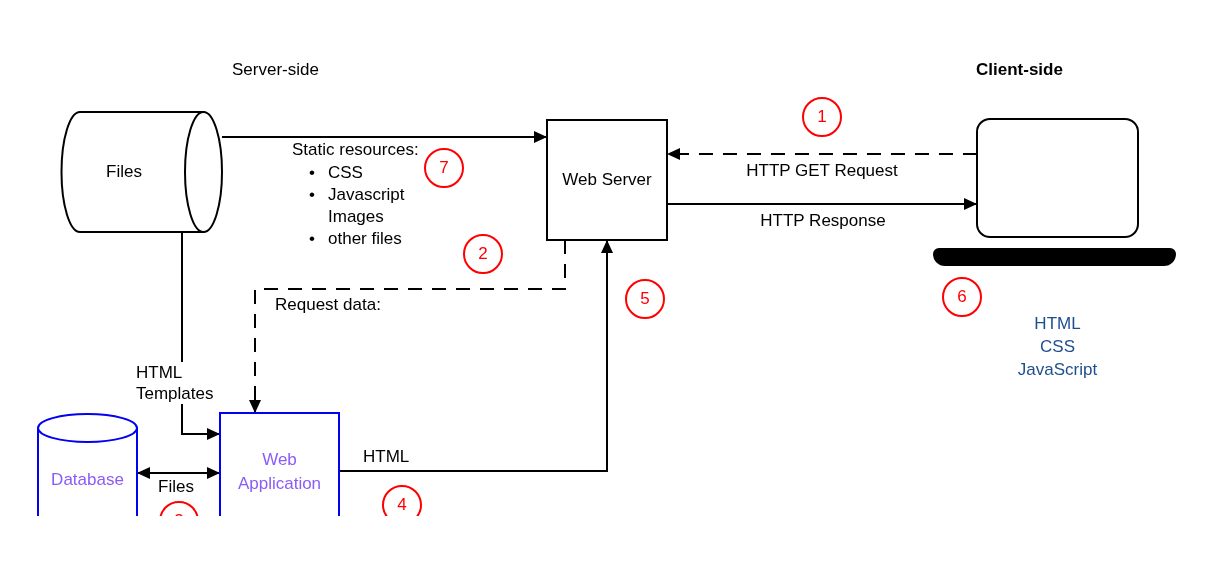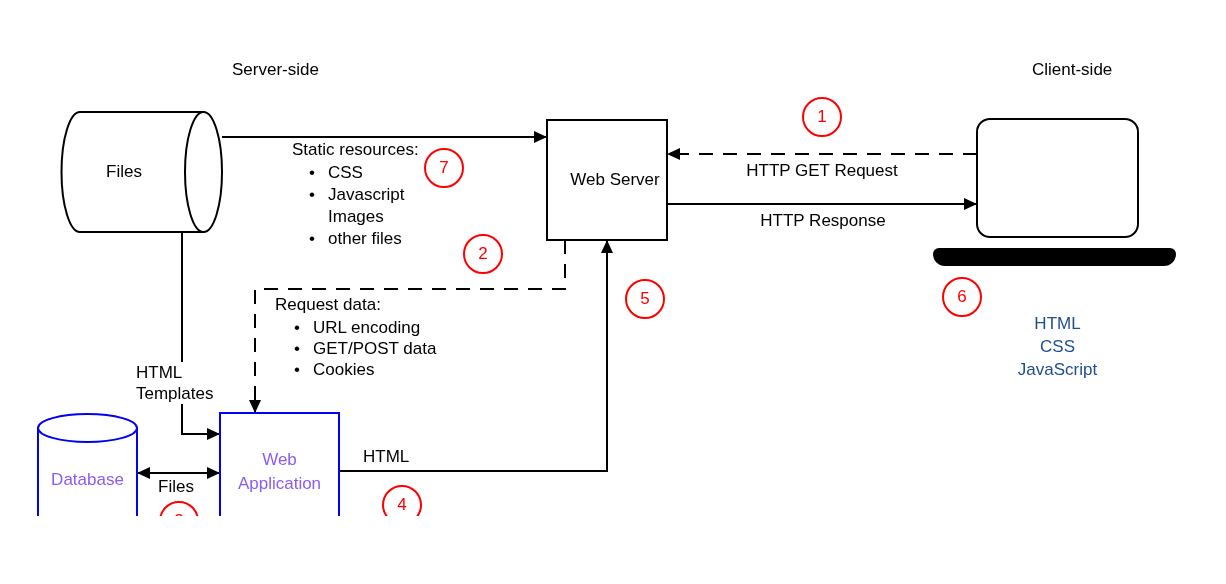--- a/index.html
+++ b/index.html
@@ -57,45 +57,40 @@
 
     <rect x="977" y="119" width="161" height="118" rx="13" fill="#fff" stroke="#000" stroke-width="2"></rect>
 
     <path d="M38,428 L38,521 A49.5,14 0 0 0 137,521 L137,428 Z" fill="#fff" stroke="#0202f0" stroke-width="2"></path>
     <ellipse cx="87.5" cy="428" rx="49.5" ry="14" fill="#fff" stroke="#0202f0" stroke-width="2"></ellipse>
 
     <rect x="220" y="413" width="119" height="118" fill="#fff" stroke="#0202f0" stroke-width="2"></rect>
   </svg>
 
   <div class="lbl" style="left:232px;top:59px;">Server-side</div>
-  <div class="lbl" style="left:1032px;top:59px;">Client-side</div>
+  <div class="lbl" style="left:976px;top:59px;font-weight:bold;">Client-side</div>
 
   <div class="node-label" style="left:54px;top:112px;width:140px;height:120px;">Files</div>
-  <div class="node-label" style="left:547px;top:120px;width:120px;height:120px;padding-left:8px;">Web Server</div>
+  <div class="node-label" style="left:547px;top:120px;width:120px;height:120px;">Web Server</div>
   <div class="node-label blue-text" style="left:38px;top:424px;width:99px;height:111px;">Database</div>
   <div class="node-label blue-text pre" style="left:220px;top:413px;width:119px;height:118px;line-height:24px;">Web
 Application</div>
 
   <div class="lbl" style="left:292px;top:139px;">
     <div class="block-title">Static resources:</div>
     <ul class="bullets">
       <li>CSS</li>
       <li>Javascript</li>
       <li class="no-bullet">Images</li>
       <li>other files</li>
     </ul>
   </div>
 
   <div class="lbl" style="left:275px;top:294px;">
     <div class="block-title">Request data:</div>
-    <ul class="bullets tight" style="padding-left:38px;">
-      <li>URL encoding</li>
-      <li>GET/POST data</li>
-      <li>Cookies</li>
-    </ul>
   </div>
 
   <div class="lbl pre masked" style="left:133px;top:362px;">HTML
 Templates</div>
   <div class="lbl" style="left:158px;top:476px;">Files</div>
   <div class="lbl" style="left:363px;top:446px;">HTML</div>
   <div class="lbl center-in" style="left:722px;top:160px;width:200px;">HTTP GET Request</div>
   <div class="lbl center-in" style="left:723px;top:210px;width:200px;">HTTP Response</div>
 
   <div class="laptop-bar"></div>

